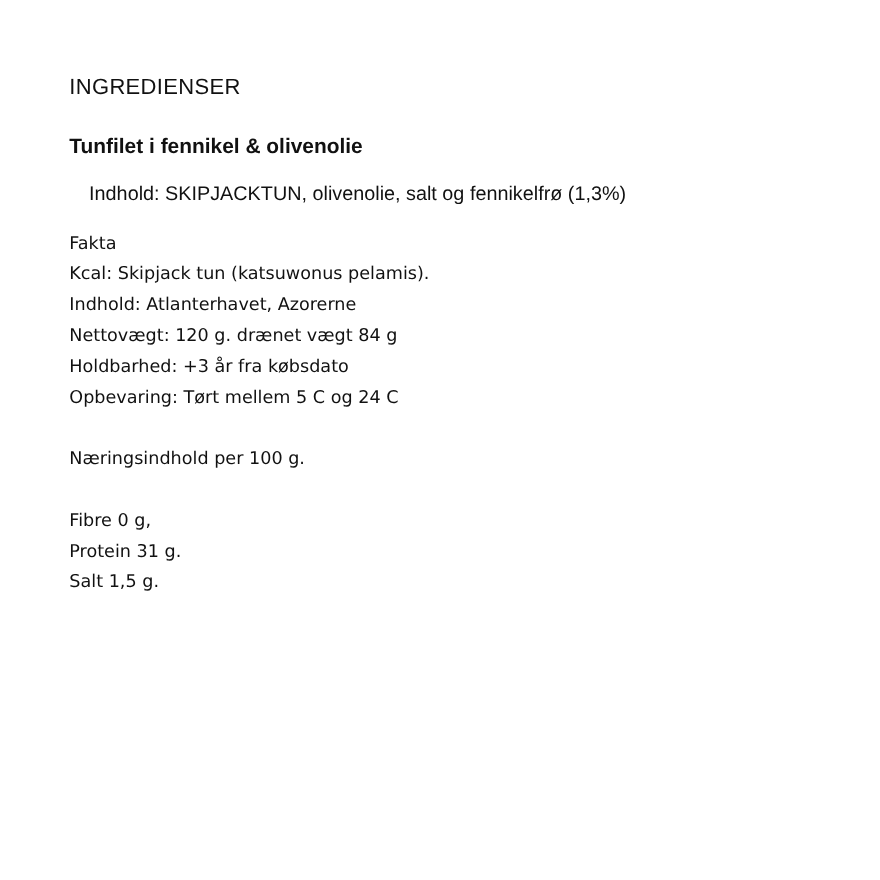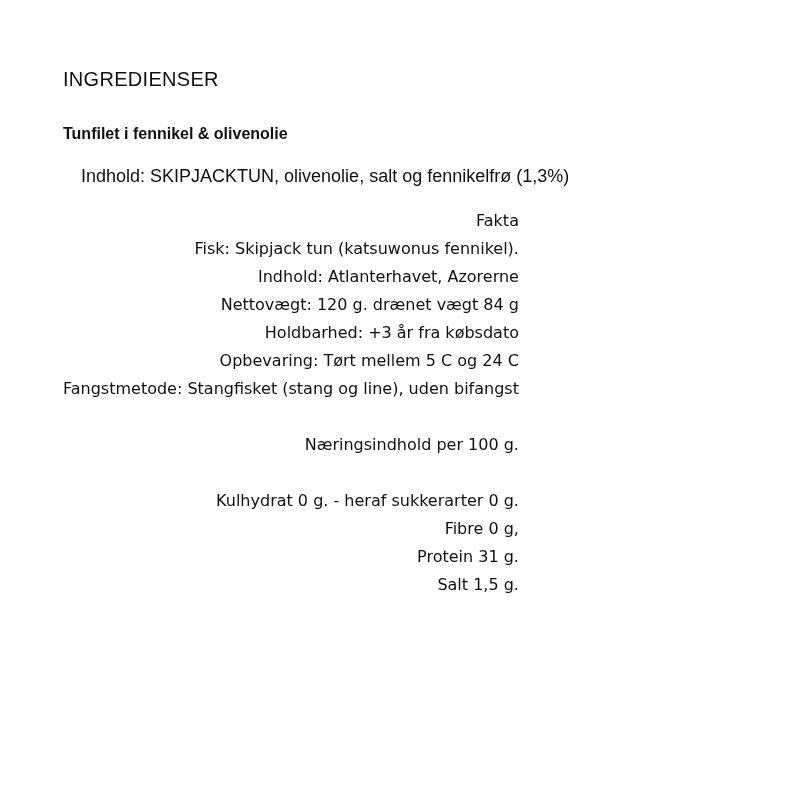--- a/index.html
+++ b/index.html
@@ -22,21 +22,21 @@
       font-size: 20px;
       font-weight: normal;
       letter-spacing: 0.3px;
       line-height: 26px;
       margin: 0;
     }
     .product-title {
       position: absolute;
       left: 63px;
       top: 122px;
-      font-size: 16px;
+      font-size: 19px;
       font-weight: bold;
       line-height: 24px;
       margin: 0;
     }
     .product-contents {
       position: absolute;
       left: 63px;
       top: 146px;
       font-size: 18px;
       line-height: 24px;
@@ -45,46 +45,43 @@
     .facts {
       position: absolute;
       left: 63px;
       top: 207px;
       font-family: "DejaVu Sans", sans-serif;
       font-size: 16px;
       line-height: 28px;
       margin: 0;
       padding: 0;
       list-style: none;
-      text-align: right;
     }
     .facts li {
       height: 28px;
       white-space: nowrap;
     }
     .facts li.blank {
       height: 28px;
     }
   </style>
 </head>
 <body>
 
 <h1 class="heading">INGREDIENSER</h1>
 
 <h2 class="product-title">Tunfilet i fennikel &amp; olivenolie</h2>
 <p class="product-contents">Indhold: SKIPJACKTUN, olivenolie, salt og fennikelfrø (1,3%)</p>
 
 <ul class="facts">
   <li>Fakta</li>
-  <li>Fisk: Skipjack tun (katsuwonus fennikel).</li>
+  <li>Kcal: Skipjack tun (katsuwonus pelamis).</li>
   <li>Indhold: Atlanterhavet, Azorerne</li>
   <li>Nettovægt: 120 g. drænet vægt 84 g</li>
   <li>Holdbarhed: +3 år fra købsdato</li>
   <li>Opbevaring: Tørt mellem 5 C og 24 C</li>
-  <li>Fangstmetode: Stangfisket (stang og line), uden bifangst</li>
   <li class="blank"></li>
   <li>Næringsindhold per 100 g.</li>
   <li class="blank"></li>
-  <li>Kulhydrat 0 g. - heraf sukkerarter 0 g.</li>
   <li>Fibre 0 g,</li>
   <li>Protein 31 g.</li>
   <li>Salt 1,5 g.</li>
 </ul>
 
 </body></html>

